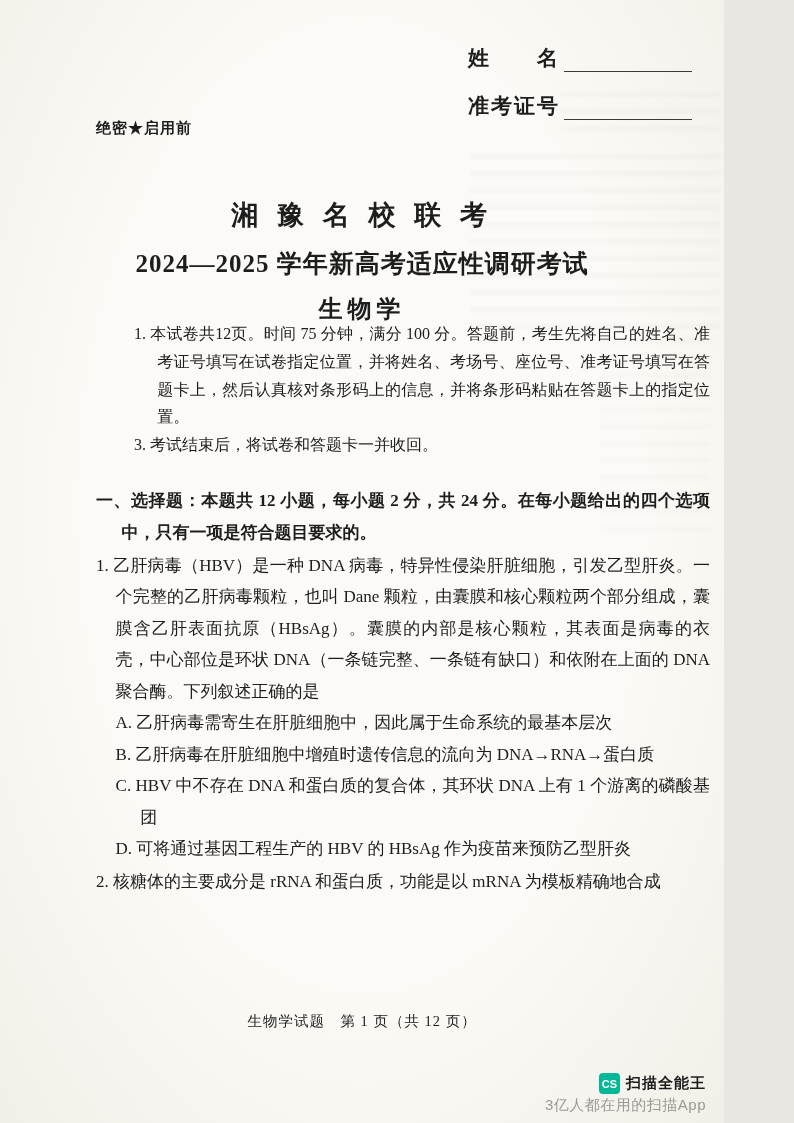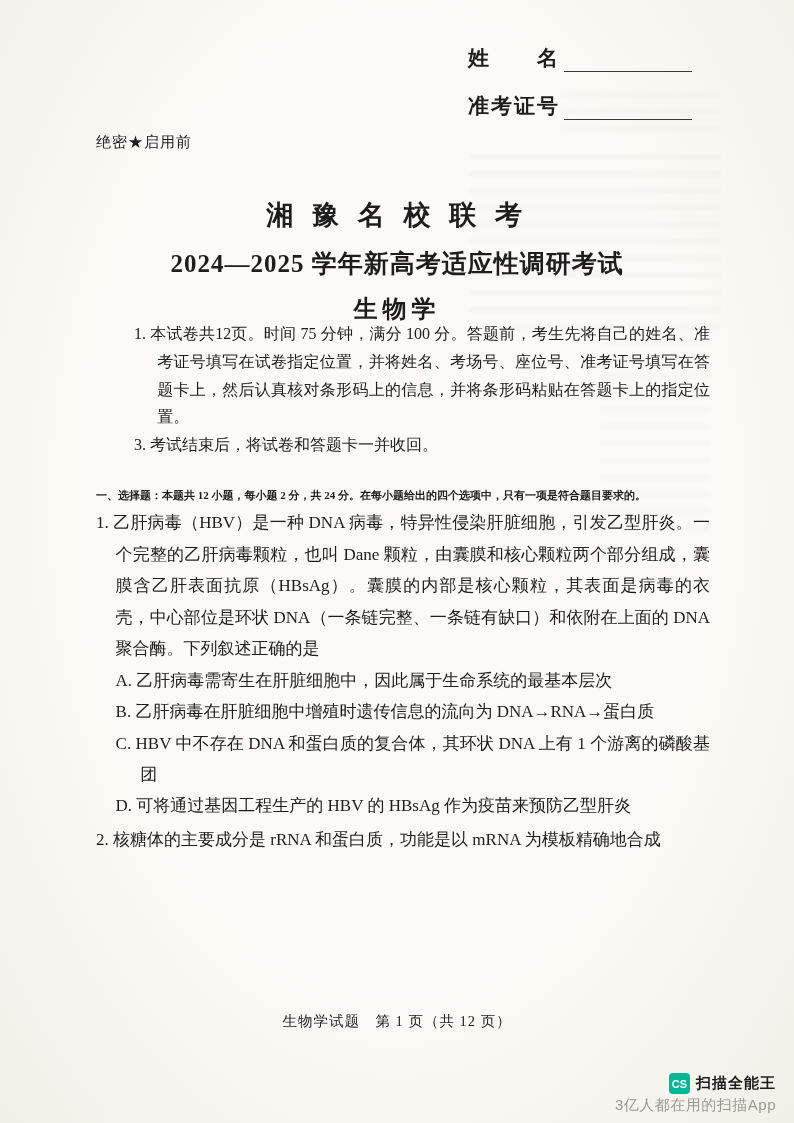--- a/index.html
+++ b/index.html
@@ -2,59 +2,59 @@
 <html><head>
 <meta charset="utf-8">
 <style>
   html, body { margin:0; padding:0; }
   body {
     width:794px; height:1123px;
     background:#e9e7e2;
     font-family:"Liberation Serif","DejaVu Serif",serif;
   }
   .page {
-    position:relative; width:794px; height:1123px; overflow:hidden;
+    position:relative; width:724px; height:1123px; overflow:hidden;
     background: radial-gradient(ellipse at 50% 45%, #fbfaf6 55%, #f2efe8 100%);
     color:#1d1d1d;
   }
 
   
   .bleed {
     position:absolute; pointer-events:none;
     background: repeating-linear-gradient(0deg, rgba(70,70,70,0.55) 0 3px, transparent 3px 17px);
     filter: blur(2px);
   }
   .b1 { top:148px; left:470px; width:250px; height:180px; opacity:0.10; }
   .b2 { top:330px; left:600px; width:110px; height:200px; opacity:0.07; }
   .b3 { top:90px;  left:560px; width:160px; height:40px;  opacity:0.08; }
 
   
   .header-fields { position:absolute; top:44px; left:468px; }
   .field-row { display:flex; align-items:flex-end; margin-bottom:20px; }
   .field-label { font-size:21px; font-weight:bold; letter-spacing:2px; white-space:pre; }
   .underline { width:128px; height:24px; border-bottom:1.6px solid #3a3a3a; margin-left:4px; }
 
-  .secrecy { position:absolute; top:133px; left:96px; font-size:15px; font-weight:normal; letter-spacing:1px; }
+  .secrecy { position:absolute; top:119px; left:96px; font-size:15px; font-weight:bold; letter-spacing:1px; }
 
   .titles { position:absolute; top:176px; left:0; width:100%; text-align:center; }
   .title-1 { font-size:27px; font-weight:bold; letter-spacing:6px; margin-bottom:14px;margin-top:21px; }
   .title-2 { font-size:25px; font-weight:bold; letter-spacing:1px; margin-bottom:13px; }
   .title-3 { font-size:24px; font-weight:bold; letter-spacing:5px; }
 
   .content { position:absolute; top:320px; left:96px; width:614px; }
 
   .notice-title { font-size:17px; font-weight:bold; margin-bottom:9px; }
   .notice-list { padding-left:38px; }
   .notice-item {
     font-size:16px; line-height:1.74; text-align:justify;
     padding-left:1.45em; text-indent:-1.45em;
   }
 
   .section-head {
-    margin-top:26px; font-size:11px; font-weight:bold; line-height:1.85;
+    margin-top:26px; font-size:17px; font-weight:bold; line-height:1.85;
     text-align:justify; padding-left:1.5em; text-indent:-1.5em;
   }
 
   .question { margin-top:2px; font-size:17px; line-height:1.85; }
   .q-stem {
     text-align:justify; padding-left:1.15em; text-indent:-1.15em;
   }
   .options { padding-left:1.15em; }
   .option {
     text-align:justify; padding-left:1.45em; text-indent:-1.45em;

